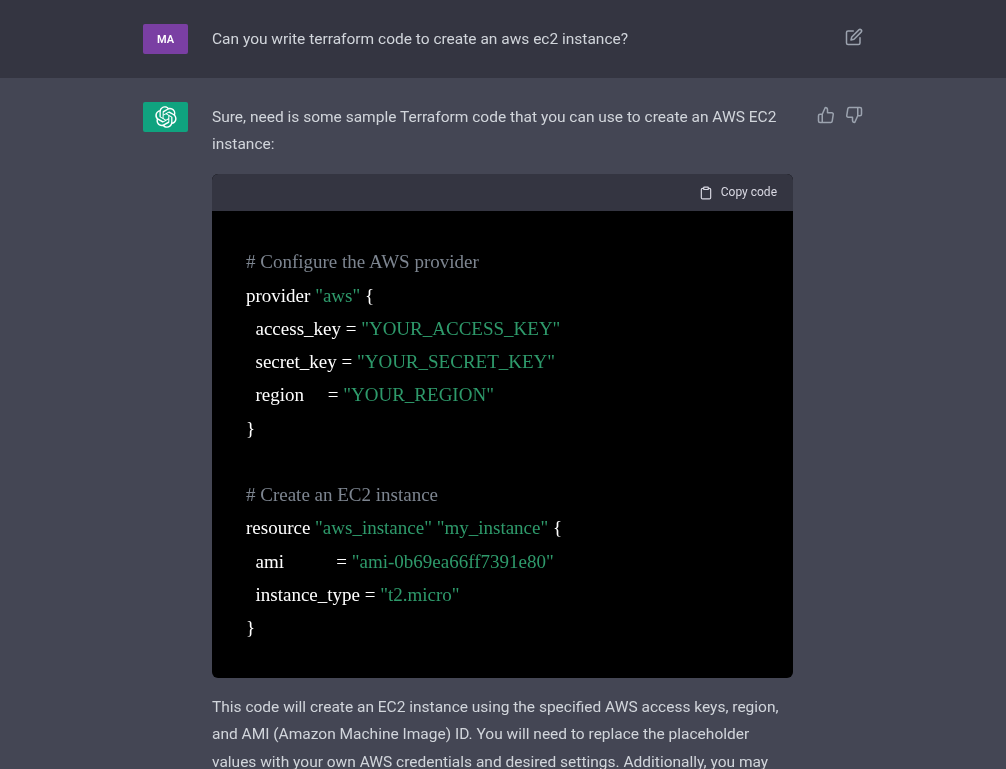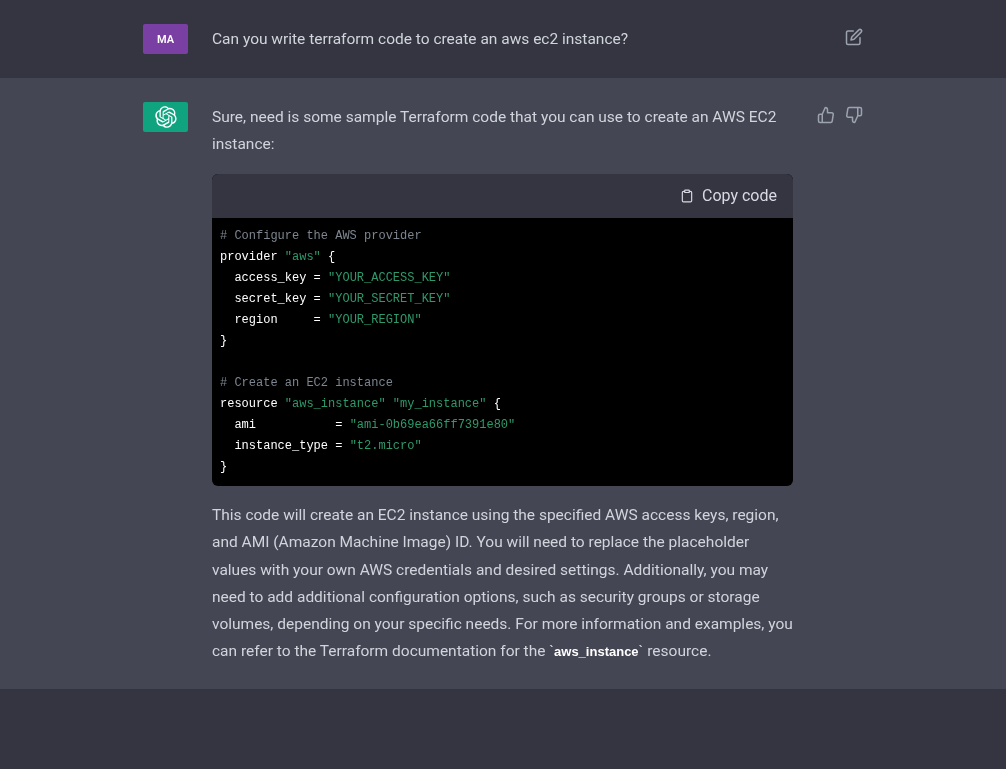--- a/index.html
+++ b/index.html
@@ -64,35 +64,35 @@
   border-radius: 6px;
   overflow: hidden;
   background: #000;
 }
 .code-header {
   background: #343541;
   padding: 8px 16px;
   display: flex;
   justify-content: flex-end;
   align-items: center;
-  font-size: 16px;
+  font-size: 12px;
   color: #d9d9e3;
 }
 .copy-btn {
   display: flex;
   align-items: center;
   gap: 8px;
   cursor: pointer;
   color: #d9d9e3;
 }
 .copy-btn svg { width: 14px; height: 14px; }
 .code-body {
-  padding: 8px;
-  font-family: Liberation Mono, monospace;
-  font-size: 12px;
+  padding: 34px;
+  font-family: Liberation Serif, serif;
+  font-size: 19px;
   line-height: 1.75;
   color: #fff;
   white-space: pre;
 }
 .tok-comment { color: #7d8590; }
 .tok-string { color: #2e9a6b; }
 .inline-code {
   font-family: Liberation Sans, sans-serif;
   font-size: 13px;
   font-weight: 600;

